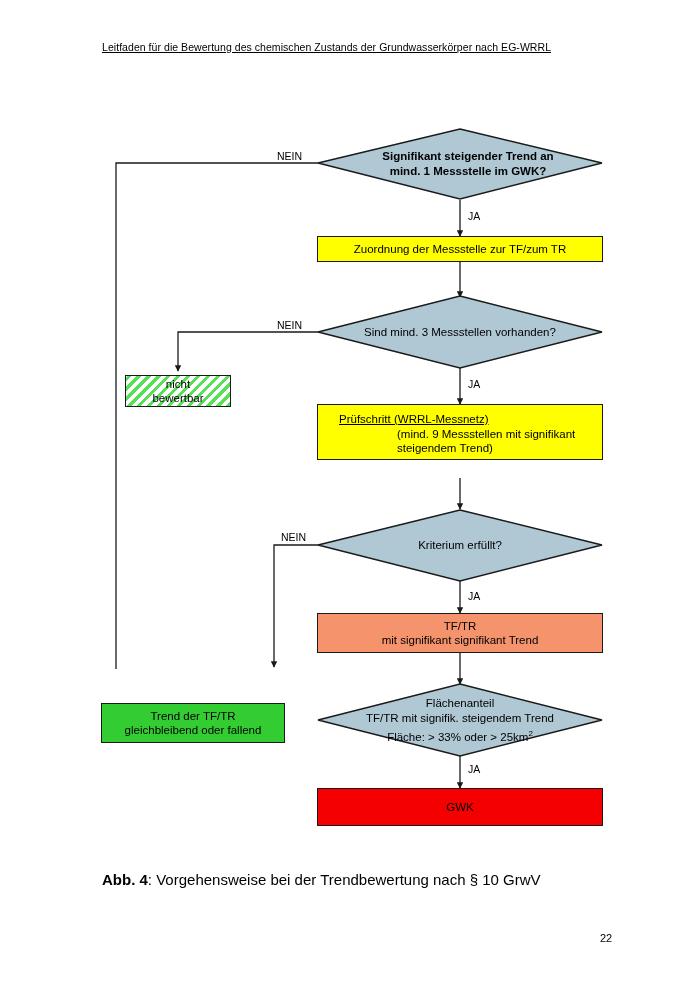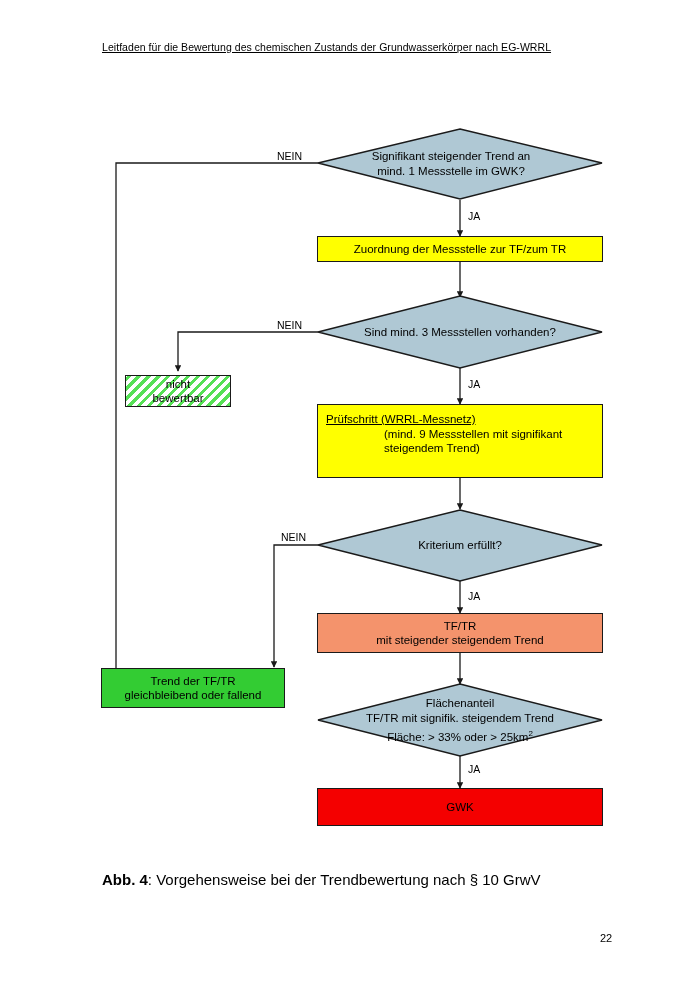--- a/index.html
+++ b/index.html
@@ -79,21 +79,21 @@
     color: #000;
     border: 1.3px solid #1a1a1a;
   }
   .node-inner {
     width: 100%;
     padding: 0 14px;
   }
 
   .node.yellow { background: #ffff00; }
   .node.salmon { background: #f4936c; }
-  .node.green  { background: #33cc33; }
+  .node.green  { background: #33cc33; margin-top: 35px; }
   .node.red    { background: #f40000; }
   .node.hatch  {
     background-color: #ffffff;
     background-image: repeating-linear-gradient(
       -45deg,
       #55e055 0px, #55e055 3px,
       #ffffff 3px, #ffffff 7px
     );
   }
 
@@ -182,21 +182,21 @@
 
     <polygon points="460,129 602,163 460,199 318,163" fill="#afc8d4" stroke="#1a1a1a" stroke-width="1.4"></polygon>
 
     <polygon points="460,296 602,332 460,368 318,332" fill="#afc8d4" stroke="#1a1a1a" stroke-width="1.4"></polygon>
 
     <polygon points="460,510 602,545 460,581 318,545" fill="#afc8d4" stroke="#1a1a1a" stroke-width="1.4"></polygon>
 
     <polygon points="460,684 602,720 460,756 318,720" fill="#afc8d4" stroke="#1a1a1a" stroke-width="1.4"></polygon>
   </svg>
 
-  <div class="diamond-text" style="left:309px; top:129px; width:284px; height:70px;">
+  <div class="diamond-text" style="left:326px; top:129px; width:284px; height:70px;font-weight:bold;">
     <div>
       <div>Signifikant steigender Trend an</div>
       <div>mind. 1 Messstelle im GWK?</div>
     </div>
   </div>
 
   <div class="diamond-text" style="left:318px; top:296px; width:284px; height:72px;">
     <div>Sind mind. 3 Messstellen vorhanden?</div>
   </div>
 
@@ -213,32 +213,32 @@
   </div>
 
   <div class="node yellow" style="left:317px; top:236px; width:286px; height:26px;">
     <div class="node-inner">Zuordnung der Messstelle zur TF/zum TR</div>
   </div>
 
   <div class="node hatch" style="left:125px; top:375px; width:106px; height:32px;">
     <div class="node-inner">nicht bewertbar</div>
   </div>
 
-  <div class="node yellow criterion" style="left:317px; top:404px; width:286px; height:74px;">
+  <div class="node yellow criterion" style="left:317px; top:404px; width:286px; height:56px;padding-left:13px;">
     <div class="node-inner">
       <span class="crit-title">Prüfschritt  (WRRL-Messnetz)</span>
       <span class="crit-line" style="padding-left:58px;">(mind. 9 Messstellen mit signifikant</span>
       <span class="crit-line" style="padding-left:58px;">steigendem Trend)</span>
     </div>
   </div>
 
   <div class="node salmon" style="left:317px; top:613px; width:286px; height:40px;">
     <div class="node-inner">
       <div>TF/TR</div>
-      <div>mit steigender steigendem Trend</div>
+      <div>mit signifikant signifikant Trend</div>
     </div>
   </div>
 
   <div class="node green" style="left:101px; top:668px; width:184px; height:40px;">
     <div class="node-inner">
       <div>Trend der TF/TR</div>
       <div>gleichbleibend oder fallend</div>
     </div>
   </div>
 

